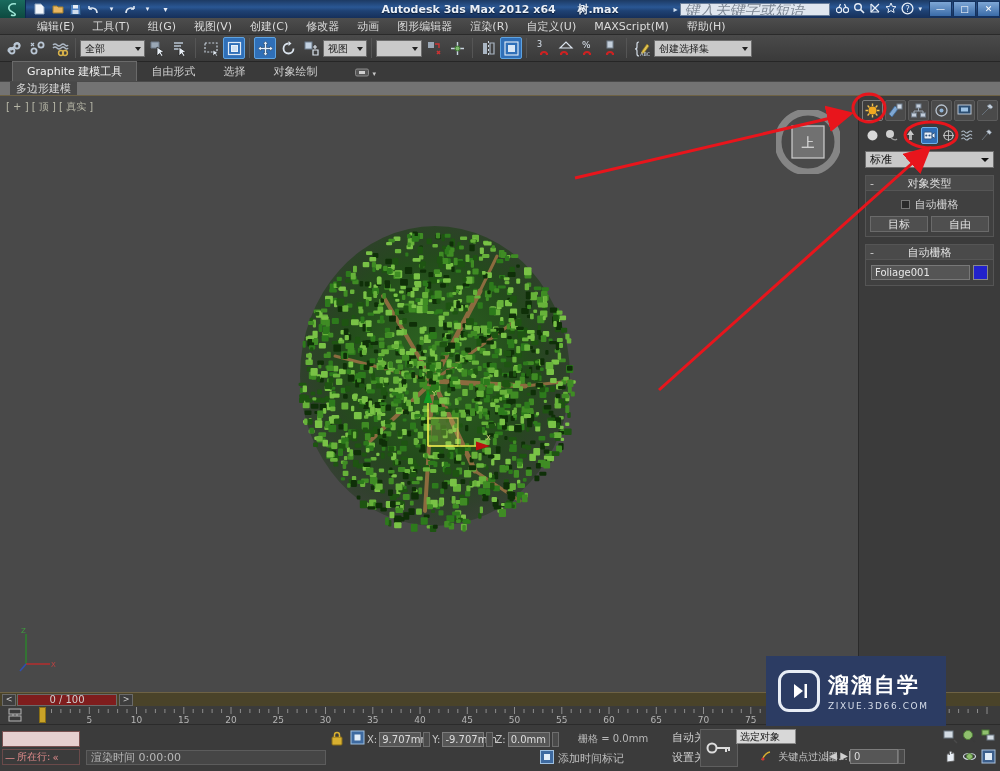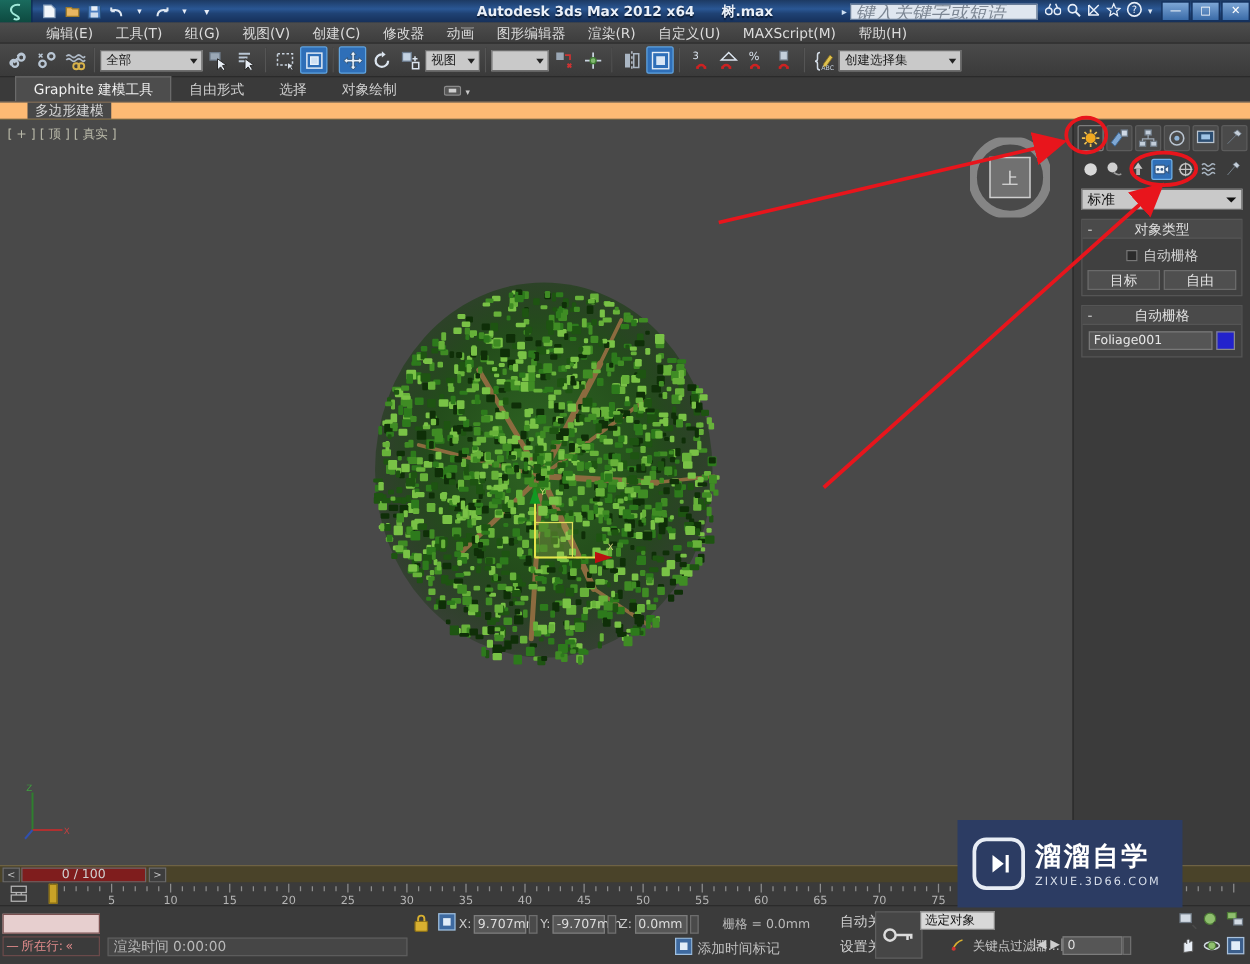--- a/index.html
+++ b/index.html
@@ -92,21 +92,21 @@
     background:#3a3a3a; border-bottom:1px solid #6e6244;
   }
   .ribbon-tabs { display:flex; align-items:flex-end; height:19px; padding-left:12px; }
   .r-tab {
     font-size:11px; padding:2px 14px 2px; color:#cfcfcf; line-height:15px;
   }
   .r-tab.active {
     background:#4d4d4d; border:1px solid #6a6a6a; border-bottom:none; color:#f0f0f0;
   }
   .ribbon-sub {
-    height:14px; background:#fdba74; padding-left:22px; display:flex; align-items:center;
+    height:14px; background:#737373; padding-left:10px; display:flex; align-items:center;
     border-top:1px solid #4a4a4a;
   }
   .r-sub-item { font-size:11px; color:#d8d8d8; padding:0 6px; background:#484848; line-height:13px;}
 
   
   .viewport {
     position:absolute; left:0; top:96px; width:858px; height:596px;
     background:#494949; overflow:hidden;
   }
   .vp-label { position:absolute; left:6px; top:4px; font-size:10px; color:#b8b8a8; }
@@ -364,21 +364,21 @@
     </div>
     <div class="tbtn">
       <svg width="17" height="17" viewBox="0 0 17 17">
           <path d="M1 5 q2-2 4 0 t4 0 t4 0 t3 0" stroke="#aeb9c6" stroke-width="1.4" fill="none"></path>
           <path d="M1 8 q2-2 4 0 t4 0 t4 0 t3 0" stroke="#aeb9c6" stroke-width="1.4" fill="none"></path>
           <circle cx="9" cy="13" r="2.4" fill="none" stroke="#d8b24a" stroke-width="1.5"></circle>
           <circle cx="13" cy="13" r="2.4" fill="none" stroke="#d8b24a" stroke-width="1.5"></circle>
         </svg>
     </div>
     <div class="tsep"></div>
-    <div class="tcombo" style="width:82px">全部</div>
+    <div class="tcombo" style="width:65px">全部</div>
     <div class="tbtn">
       <svg width="17" height="17" viewBox="0 0 17 17">
           <path d="M2 2 h8 v6 h-8z" fill="#9aa7b5" stroke="#6e7b89"></path>
           <path d="M8 7 L8 16 L10.5 13.5 L12.5 16.5 L14 15.5 L12 12.5 L15 12 Z" fill="#e8eef5" stroke="#2a2a2a" stroke-width="0.8"></path>
         </svg>
     </div>
     <div class="tbtn">
       <svg width="17" height="17" viewBox="0 0 17 17">
           <path d="M2 3h9 M2 6h7 M2 9h5" stroke="#b9c6d4" stroke-width="1.5"></path>
           <path d="M7 7 L7 16 L9.5 13.5 L11.5 16.5 L13 15.5 L11 12.5 L14 12 Z" fill="#e8eef5" stroke="#2a2a2a" stroke-width="0.8"></path>

